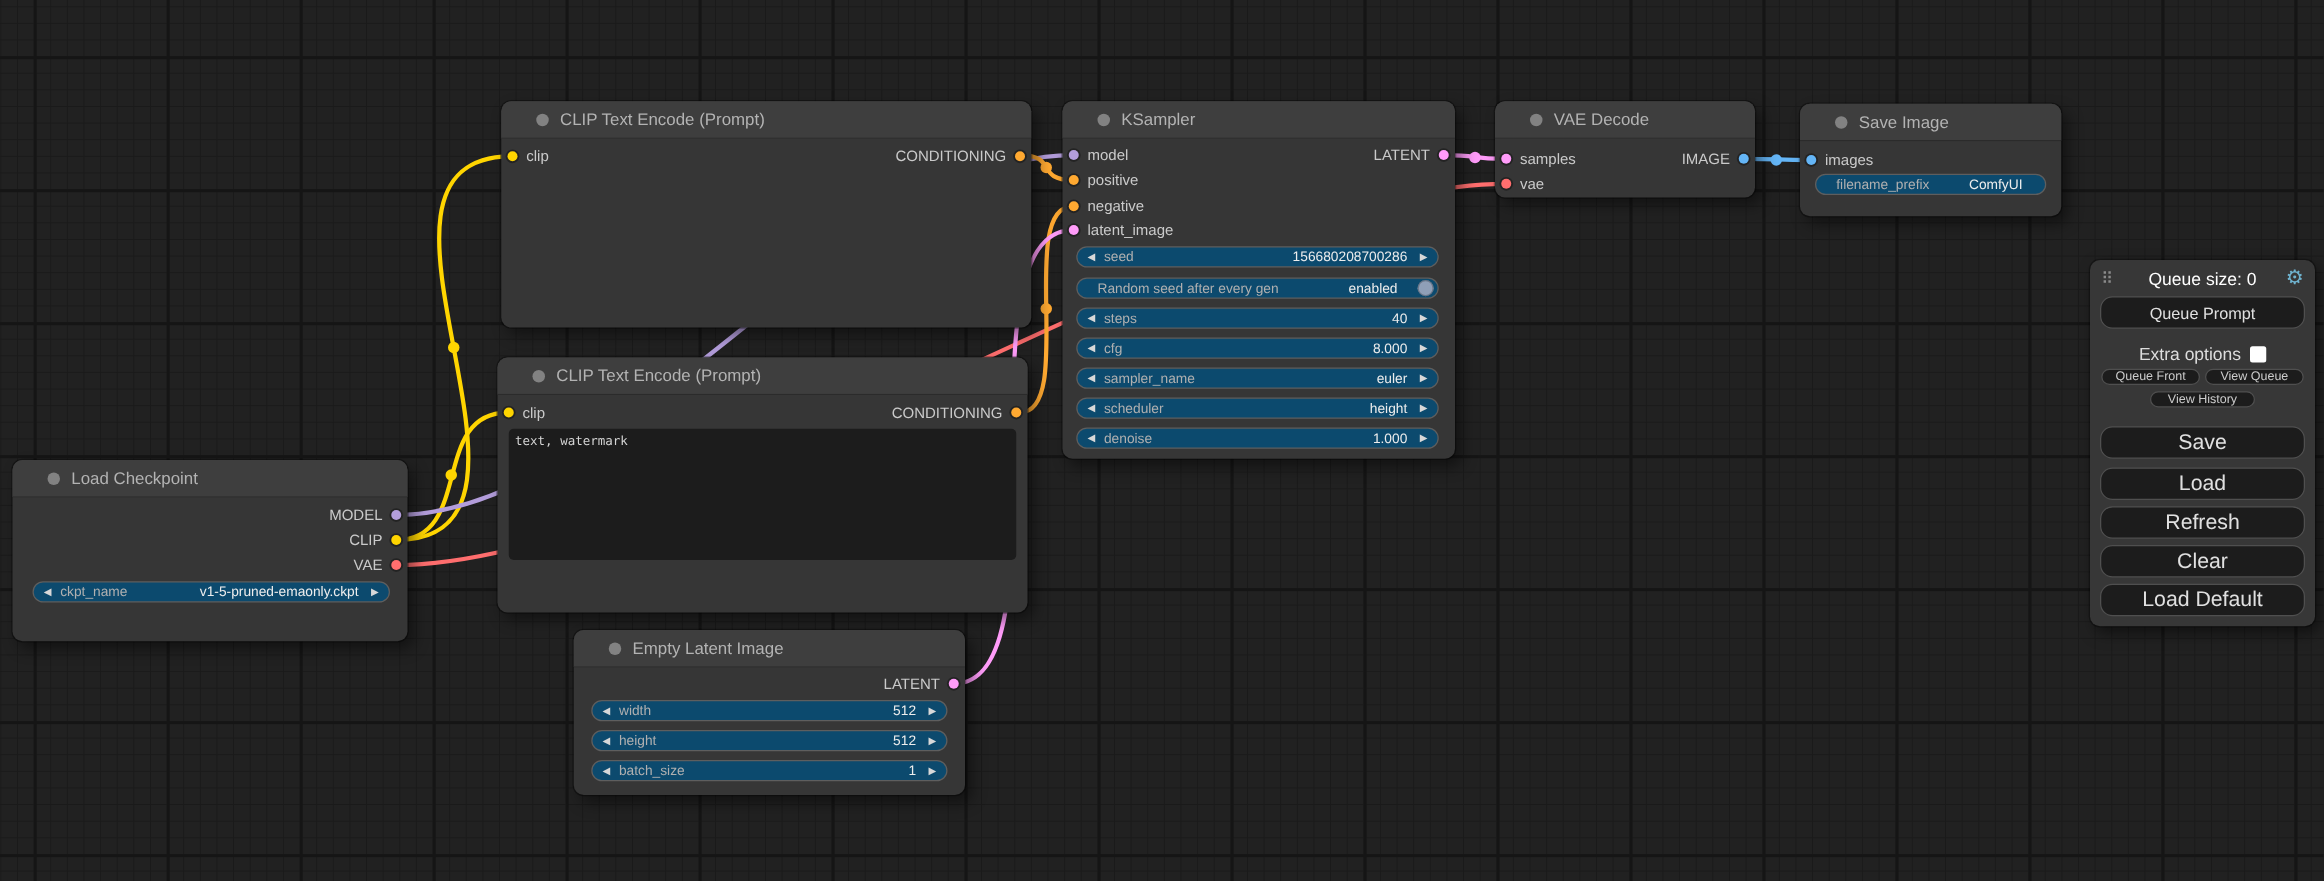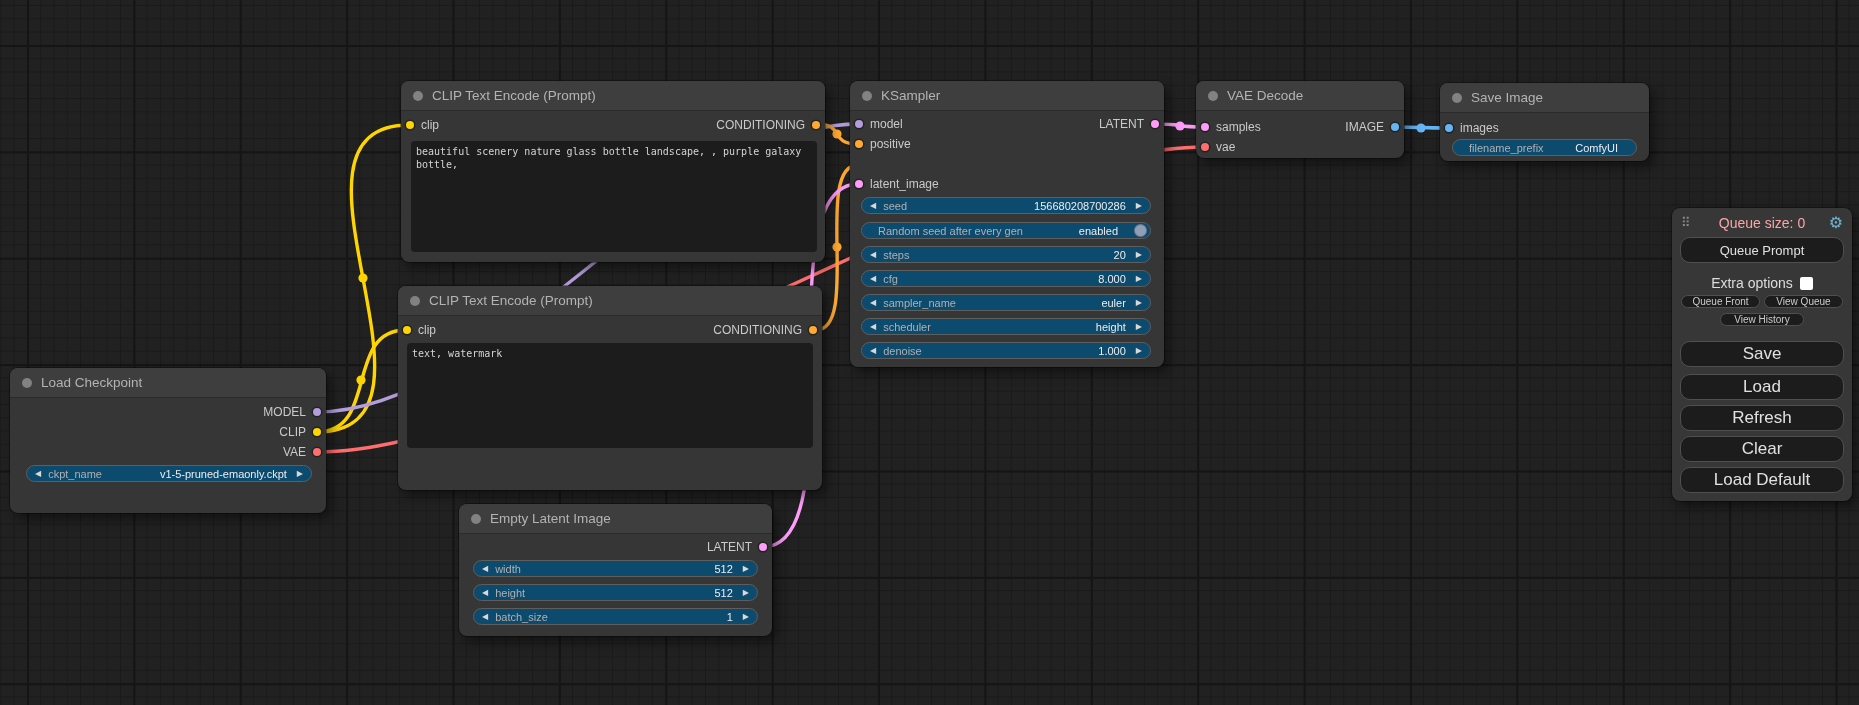--- a/index.html
+++ b/index.html
@@ -23,21 +23,21 @@
   #wires { position:absolute; left:0; top:0; z-index:1; }
 
   .node {
     position:absolute; z-index:2;
     background:#363636;
     border-radius:8px;
     box-shadow:0 0 0 1px rgba(0,0,0,.35), 5px 6px 12px rgba(0,0,0,.45);
     color:#cacaca; font-size:12px;
   }
   .ntitle {
-    height:30px; display:flex; align-items:center; gap:9px; padding:0 12px;
+    height:30px; display:flex; align-items:center; gap:9px; padding:0 28px;
     background:#3e3e3e; border-radius:8px 8px 0 0;
     border-bottom:1px solid #2b2b2b;
     color:#b3b3b3; font-size:13.5px;
     white-space:nowrap; overflow:hidden;
   }
   .tdot { width:10px; height:10px; border-radius:50%; background:#828282; flex:none; }
 
   .srow { position:absolute; left:0; right:0; height:20px; }
   .pin {
     position:absolute; top:50%; transform:translateY(-50%);
@@ -84,21 +84,21 @@
   .pbtn {
     position:absolute; background:#1c1c1c; border:1px solid #4f4f4f;
     border-radius:10px; color:#e0e0e0;
     display:flex; align-items:center; justify-content:center;
     cursor:default;
   }
   .pbtn.big { left:8px; width:164px; height:26px; font-size:17px; }
   .pbtn.small { height:13px; font-size:10px; border-radius:7px; color:#cccccc; }
   .phead { position:absolute; top:6px; left:9px; right:9px; height:18px; }
   .handle { position:absolute; left:0; top:1px; color:#8a8a8a; font-size:13px; letter-spacing:-2px; }
-  .qsize { position:absolute; left:0; right:0; text-align:center; top:1px; color:#fca5a5; }
+  .qsize { position:absolute; left:0; right:0; text-align:center; top:1px; color:#ffffff; }
   .gear { position:absolute; right:0; top:0px; color:#6fb3cf; font-size:16px; line-height:18px; }
   .extra { position:absolute; top:67px; left:0; right:0; display:flex; justify-content:center; align-items:center; gap:7px; }
   .cb { width:13px; height:13px; background:#ffffff; border-radius:2px; flex:none; }
 </style>
 </head>
 <body>
 
 <div id="canvas">
 
   <svg id="wires" width="1859" height="705">
@@ -152,21 +152,20 @@
     <div class="ntitle">
       <span class="tdot"></span>
       <span>CLIP Text Encode (Prompt)</span>
     </div>
     <div class="srow" style="top:34px">
       <span class="pin in" style="background: rgb(255, 213, 0);"></span>
       <span class="slab-in">clip</span>
       <span class="slab-out">CONDITIONING</span>
       <span class="pin out" style="background: rgb(255, 169, 49);"></span>
     </div>
-    <div class="ta" style="left:10px; top:60px; width:406px; height:111px;">beautiful scenery nature glass bottle landscape, , purple galaxy bottle,</div>
   </div>
 
   <div class="node" style="left:398px; top:286px; width:424px; height:204px;">
     <div class="ntitle">
       <span class="tdot"></span>
       <span>CLIP Text Encode (Prompt)</span>
     </div>
     <div class="srow" style="top:34px">
       <span class="pin in" style="background: rgb(255, 213, 0);"></span>
       <span class="slab-in">clip</span>
@@ -213,40 +212,44 @@
     <div class="srow" style="top:33px">
       <span class="pin in" style="background: rgb(179, 157, 219);"></span>
       <span class="slab-in">model</span>
       <span class="slab-out">LATENT</span>
       <span class="pin out" style="background: rgb(255, 156, 249);"></span>
     </div>
     <div class="srow" style="top:53px">
       <span class="pin in" style="background: rgb(255, 169, 49);"></span>
       <span class="slab-in">positive</span>
     </div>
+    <div class="srow" style="top:74px">
+      <span class="pin in" style="background: rgb(255, 169, 49);"></span>
+      <span class="slab-in">negative</span>
+    </div>
     <div class="srow" style="top:93px">
       <span class="pin in" style="background: rgb(255, 156, 249);"></span>
       <span class="slab-in">latent_image</span>
     </div>
 
     <div class="widget" style="left:11px; right:13px; top:116px;">
       <span class="warr al">◀</span>
       <span class="wname">seed</span>
       <span class="wval">156680208700286</span>
       <span class="warr ar">▶</span>
     </div>
     <div class="widget" style="left:11px; right:13px; top:141px;">
       <span class="wname noarrow">Random seed after every gen</span>
       <span class="wval">enabled</span>
       <span class="tog"></span>
     </div>
     <div class="widget" style="left:11px; right:13px; top:165px;">
       <span class="warr al">◀</span>
       <span class="wname">steps</span>
-      <span class="wval">20</span>
+      <span class="wval">40</span>
       <span class="warr ar">▶</span>
     </div>
     <div class="widget" style="left:11px; right:13px; top:189px;">
       <span class="warr al">◀</span>
       <span class="wname">cfg</span>
       <span class="wval">8.000</span>
       <span class="warr ar">▶</span>
     </div>
     <div class="widget" style="left:11px; right:13px; top:213px;">
       <span class="warr al">◀</span>
@@ -278,21 +281,21 @@
       <span class="slab-in">samples</span>
       <span class="slab-out">IMAGE</span>
       <span class="pin out" style="background: rgb(100, 181, 246);"></span>
     </div>
     <div class="srow" style="top:56px">
       <span class="pin in" style="background: rgb(255, 110, 110);"></span>
       <span class="slab-in">vae</span>
     </div>
   </div>
 
-  <div class="node" style="left:1440px; top:83px; width:209px; height:78px;">
+  <div class="node" style="left:1440px; top:83px; width:209px; height:90px;">
     <div class="ntitle">
       <span class="tdot"></span>
       <span>Save Image</span>
     </div>
     <div class="srow" style="top:35px">
       <span class="pin in" style="background: rgb(100, 181, 246);"></span>
       <span class="slab-in">images</span>
     </div>
     <div class="widget" style="left:12px; right:12px; top:56px;">
       <span class="wname noarrow">filename_prefix</span>

